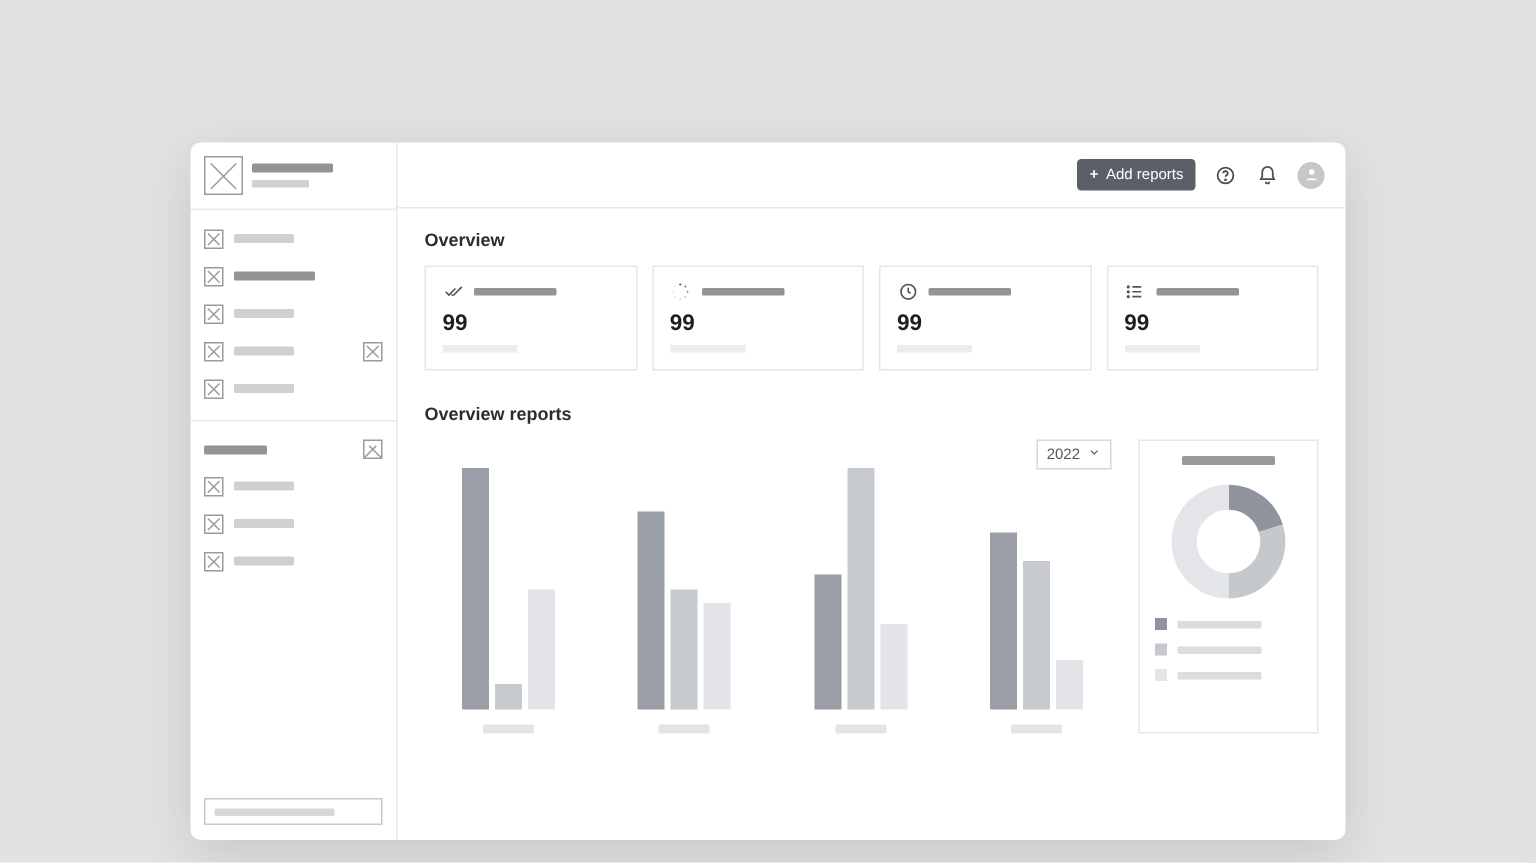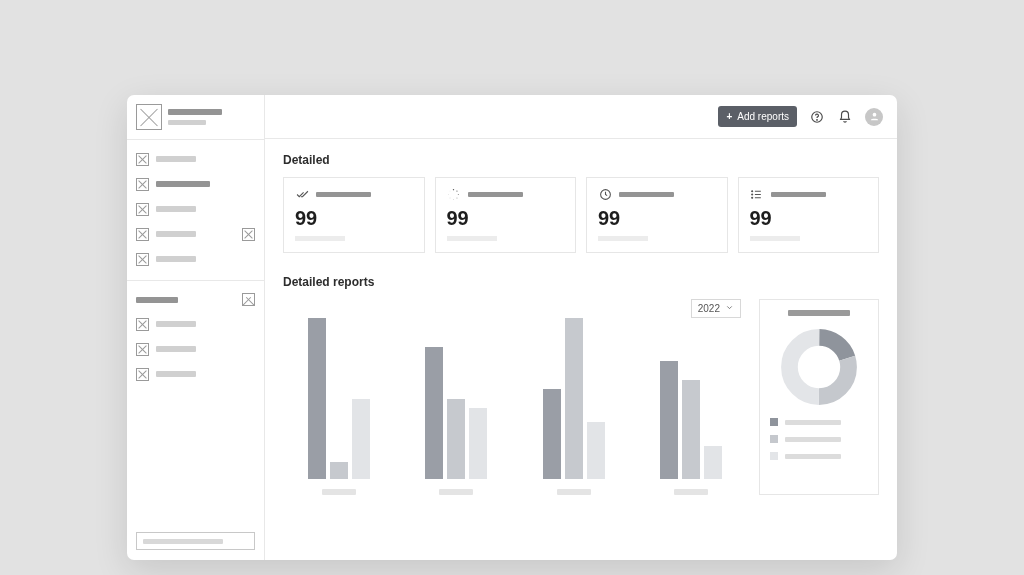--- a/index.html
+++ b/index.html
@@ -47,21 +47,21 @@
   .icon { width:16px; height:16px; display:flex; align-items:center; justify-content:center; color:#4b4b4b; }
   .avatar { width:18px; height:18px; border-radius:50%; background:#c7c7c7; display:flex; align-items:center; justify-content:center; }
   .content { padding:14px 18px; overflow:hidden; }
   h3.section-title { font-size:12px; font-weight:700; color:#2d2d2d; margin-bottom:10px; }
 
   .cards { display:flex; gap:10px; }
   .card { flex:1; border:1px solid #e6e6e6; padding:9px 11px 11px; display:flex; flex-direction:column; gap:6px; }
   .card-head { display:flex; align-items:center; gap:7px; }
   .card-head .bar { height:5px; width:55px; }
   .card-icon { width:14px; height:14px; display:flex; align-items:center; justify-content:center; color:#555;}
-  .metric { font-size:20px; font-weight:800; color:#1e1e1e; }
+  .metric { font-size:15px; font-weight:800; color:#1e1e1e; }
   .card .sub { height:5px; width:50px; background:#ececec; }
 
   .reports-wrap { display:flex; gap:12px; margin-top:8px; }
   .chart-panel { flex:1; border:1px solid #e6e6e6; border-top:none; border-left:none; border-right:none; border-bottom:none; position:relative;text-align:center; }
   .year-select { position:absolute; right:6px; top:0; border:1px solid #d8d8d8; font-size:10px; padding:3px 6px; display:flex; gap:5px; align-items:center; color:#555; background:#fff; }
   .bars-area { display:flex; align-items:flex-end; gap:18px; height:180px; padding:16px 6px 0; }
   .bar-group { display:flex; gap:4px; align-items:flex-end; flex:1; justify-content:center; }
   .col { width:18px; }
   .col.dark  { background:#9a9ea6; }
   .col.mid   { background:#c6c9ce; }
@@ -158,21 +158,21 @@
       </div>
       <div class="avatar">
         <svg viewBox="0 0 24 24" width="11" height="11" fill="#fff">
             <circle cx="12" cy="8" r="4"></circle>
             <path d="M4 20c0-4 16-4 16 0z"></path>
           </svg>
       </div>
     </div>
 
     <div class="content">
-      <h3 class="section-title">Detailed</h3>
+      <h3 class="section-title">Overview</h3>
       <div class="cards" id="cards">
           <div class="card">
             <div class="card-head">
       <span class="card-icon">
                 <svg viewBox="0 0 24 24" width="13" height="13" fill="none" stroke="currentColor" stroke-width="2">
                   <path d="M2 12l4 4L14 8"></path>
                   <path d="M9 16l3 0L22 6"></path>
                 </svg>
               </span>
       <div class="bar dark"></div>
@@ -222,21 +222,21 @@
                   <circle cx="4" cy="18" r="1" fill="currentColor"></circle>
                 </svg>
               </span>
       <div class="bar dark"></div>
             </div>
     <div class="metric">99</div>
     <div class="sub"></div>
           </div>
         </div>
 
-      <h3 class="section-title" style="margin-top:22px;">Detailed reports</h3>
+      <h3 class="section-title" style="margin-top:22px;">Overview reports</h3>
 
       <div class="reports-wrap">
         <div class="chart-panel">
           <div class="year-select">
             <span>2022</span>
             <span>
               <svg viewBox="0 0 24 24" width="9" height="9" fill="none" stroke="currentColor" stroke-width="2">
                   <path d="M6 9l6 6 6-6"></path>
                 </svg>
             </span>

